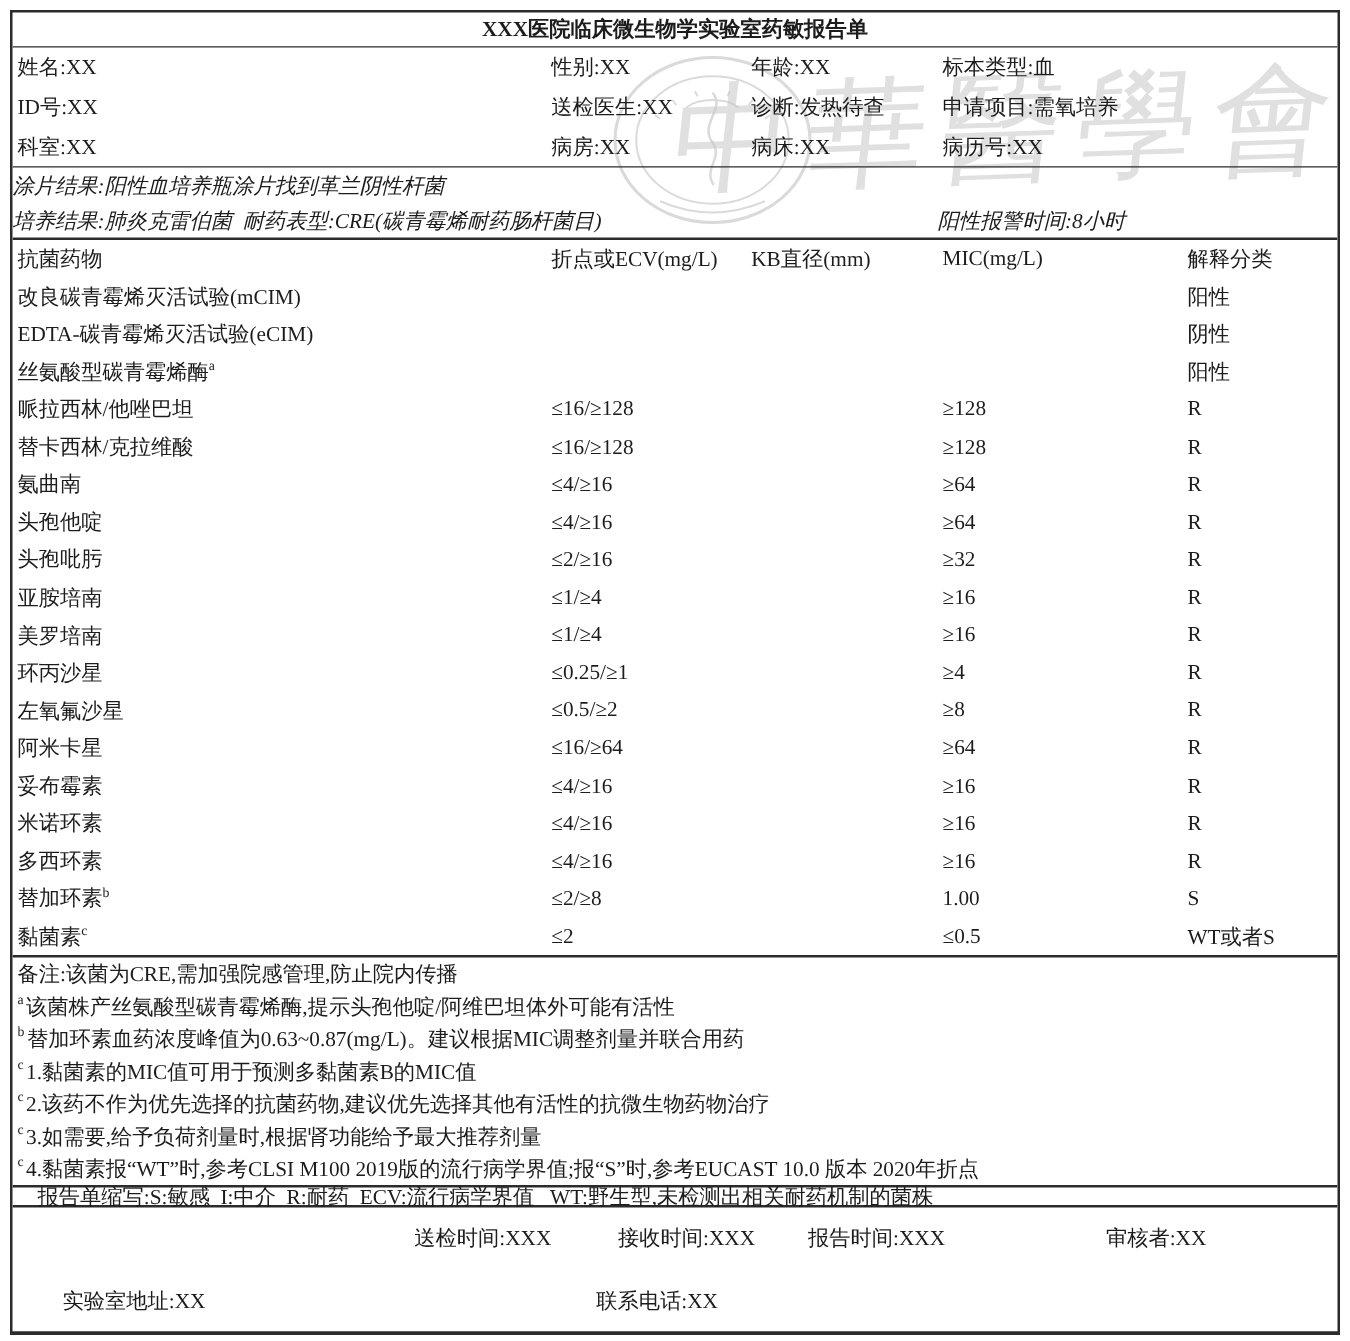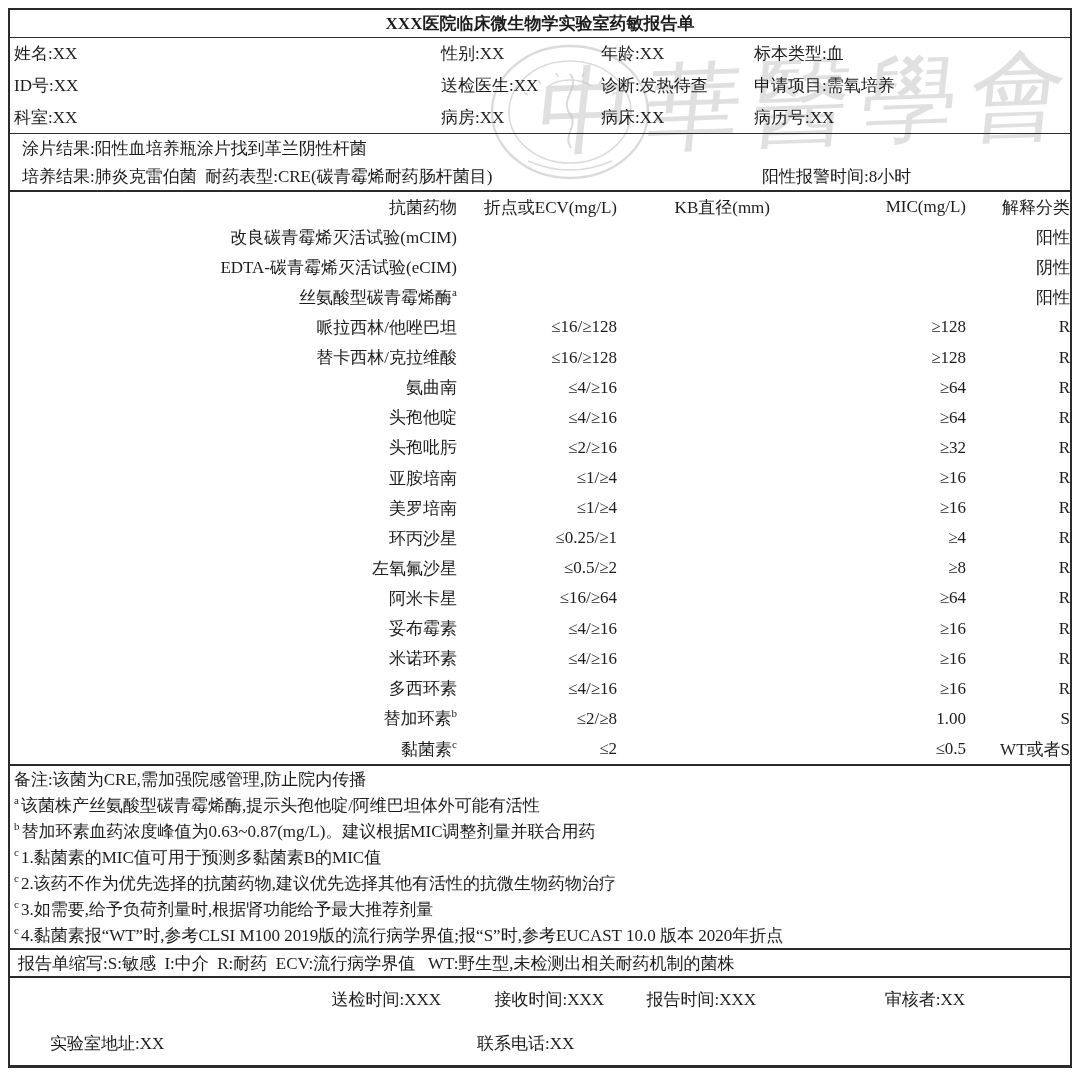--- a/index.html
+++ b/index.html
@@ -29,31 +29,31 @@
   .doc{position:relative;z-index:1;height:100%;display:flex;flex-direction:column;box-sizing:border-box;}
   .sec{box-sizing:border-box;}
   .title-row{
     height:28px;border-bottom:1px solid #2b2b2b;
     display:flex;align-items:center;justify-content:center;
     font-weight:700;
   }
   .patient{height:96px;border-bottom:1px solid #2b2b2b;display:flex;flex-direction:column;}
   .prow{flex:1;display:grid;grid-template-columns:427px 160px 153px 1fr;align-items:center;padding-left:4px;}
   .results{height:58px;border-bottom:2px solid #2b2b2b;display:flex;flex-direction:column;}
-  .res-row{flex:1;display:grid;align-items:center;padding-left:12px;grid-template-columns:1fr;}
+  .res-row{flex:1;display:grid;align-items:center;padding-left:0;grid-template-columns:1fr;font-style:italic;}
   .res-row.two{grid-template-columns:740px 1fr;}
   .res-row span{white-space:pre;}
   .table-sec{height:574px;border-bottom:2px solid #2b2b2b;display:flex;flex-direction:column;}
-  .trow{flex:1;display:grid;grid-template-columns:427px 160px 153px 196px 1fr;align-items:center;padding-left:20px;text-align:right;}
+  .trow{flex:1;display:grid;grid-template-columns:427px 160px 153px 196px 1fr;align-items:center;padding-left:4px;}
   .trow .cell{white-space:nowrap;overflow:visible;}
   sup{font-size:11px;line-height:0;}
   .notes-sec{height:184px;border-bottom:2px solid #2b2b2b;display:flex;flex-direction:column;}
   .note-line{flex:1;display:flex;align-items:center;padding-left:4px;white-space:pre;}
   .note-line sup{position:relative;top:-5px;margin-right:2px;}
-  .abbrev{height:28px;border-bottom:2px solid #2b2b2b;display:flex;align-items:center;padding-left:8px;white-space:pre;}
+  .abbrev{height:16px;border-bottom:2px solid #2b2b2b;display:flex;align-items:center;padding-left:20px;white-space:pre;}
   .footer-sec{flex:1;display:flex;flex-direction:column;}
   .frow{flex:1;display:grid;align-items:center;padding-left:4px;}
   .frow1{grid-template-columns:427px 163px 152px 209px 1fr;text-align:right;}
   .frow2{grid-template-columns:427px 1fr;padding-left:40px;}
 </style>
 </head>
 <body>
 
 <div class="sheet">
 

